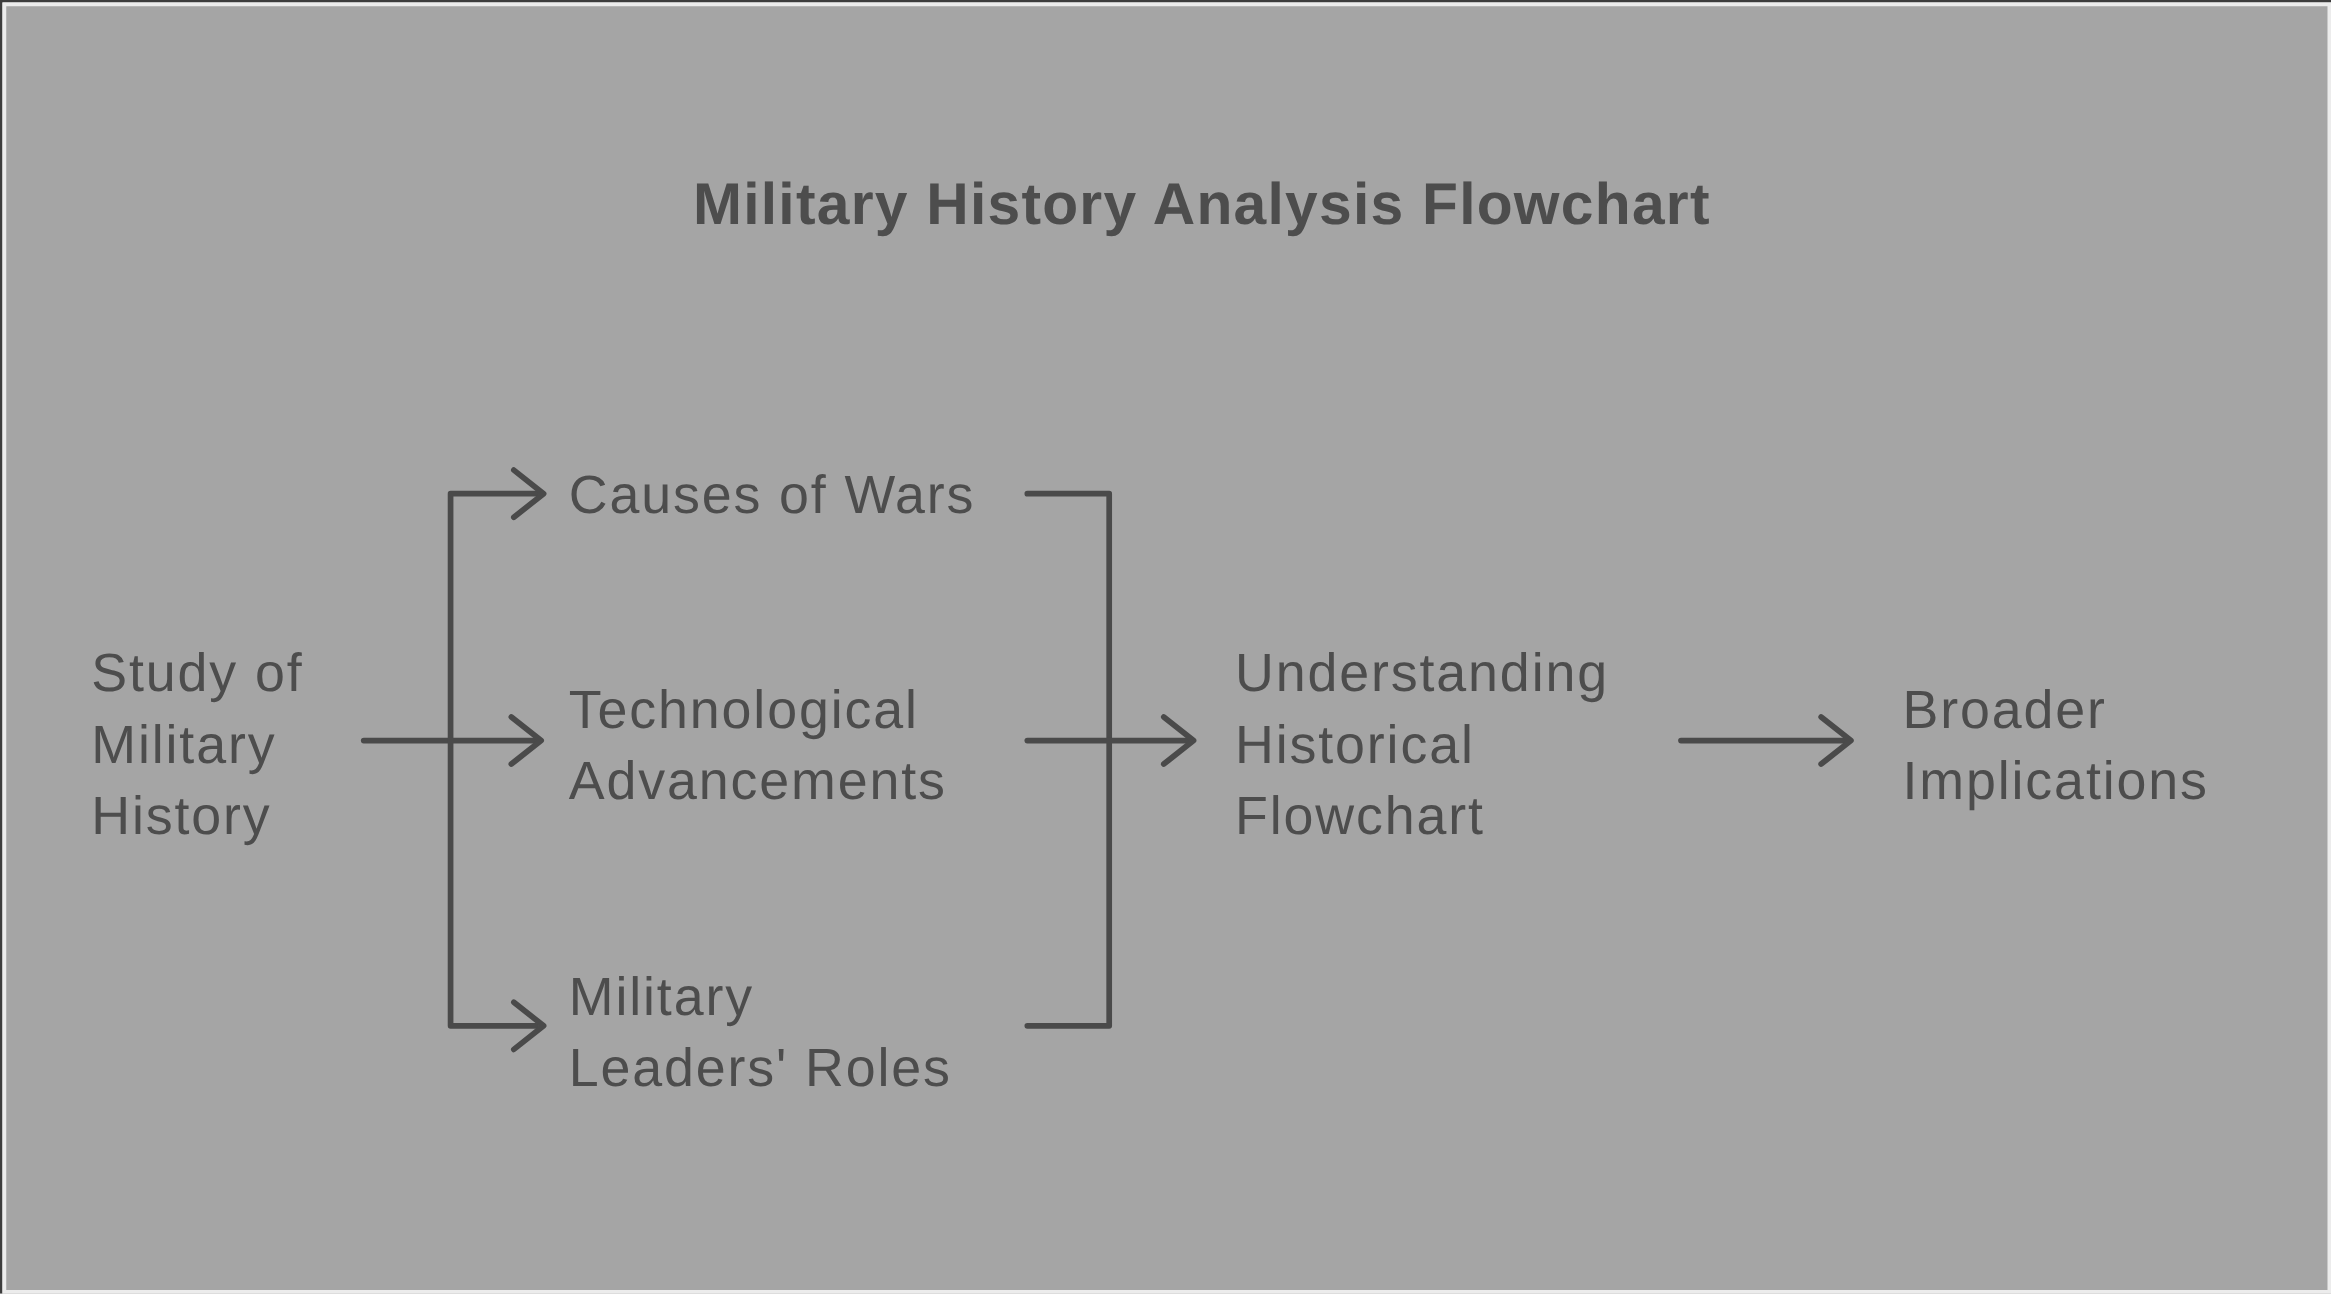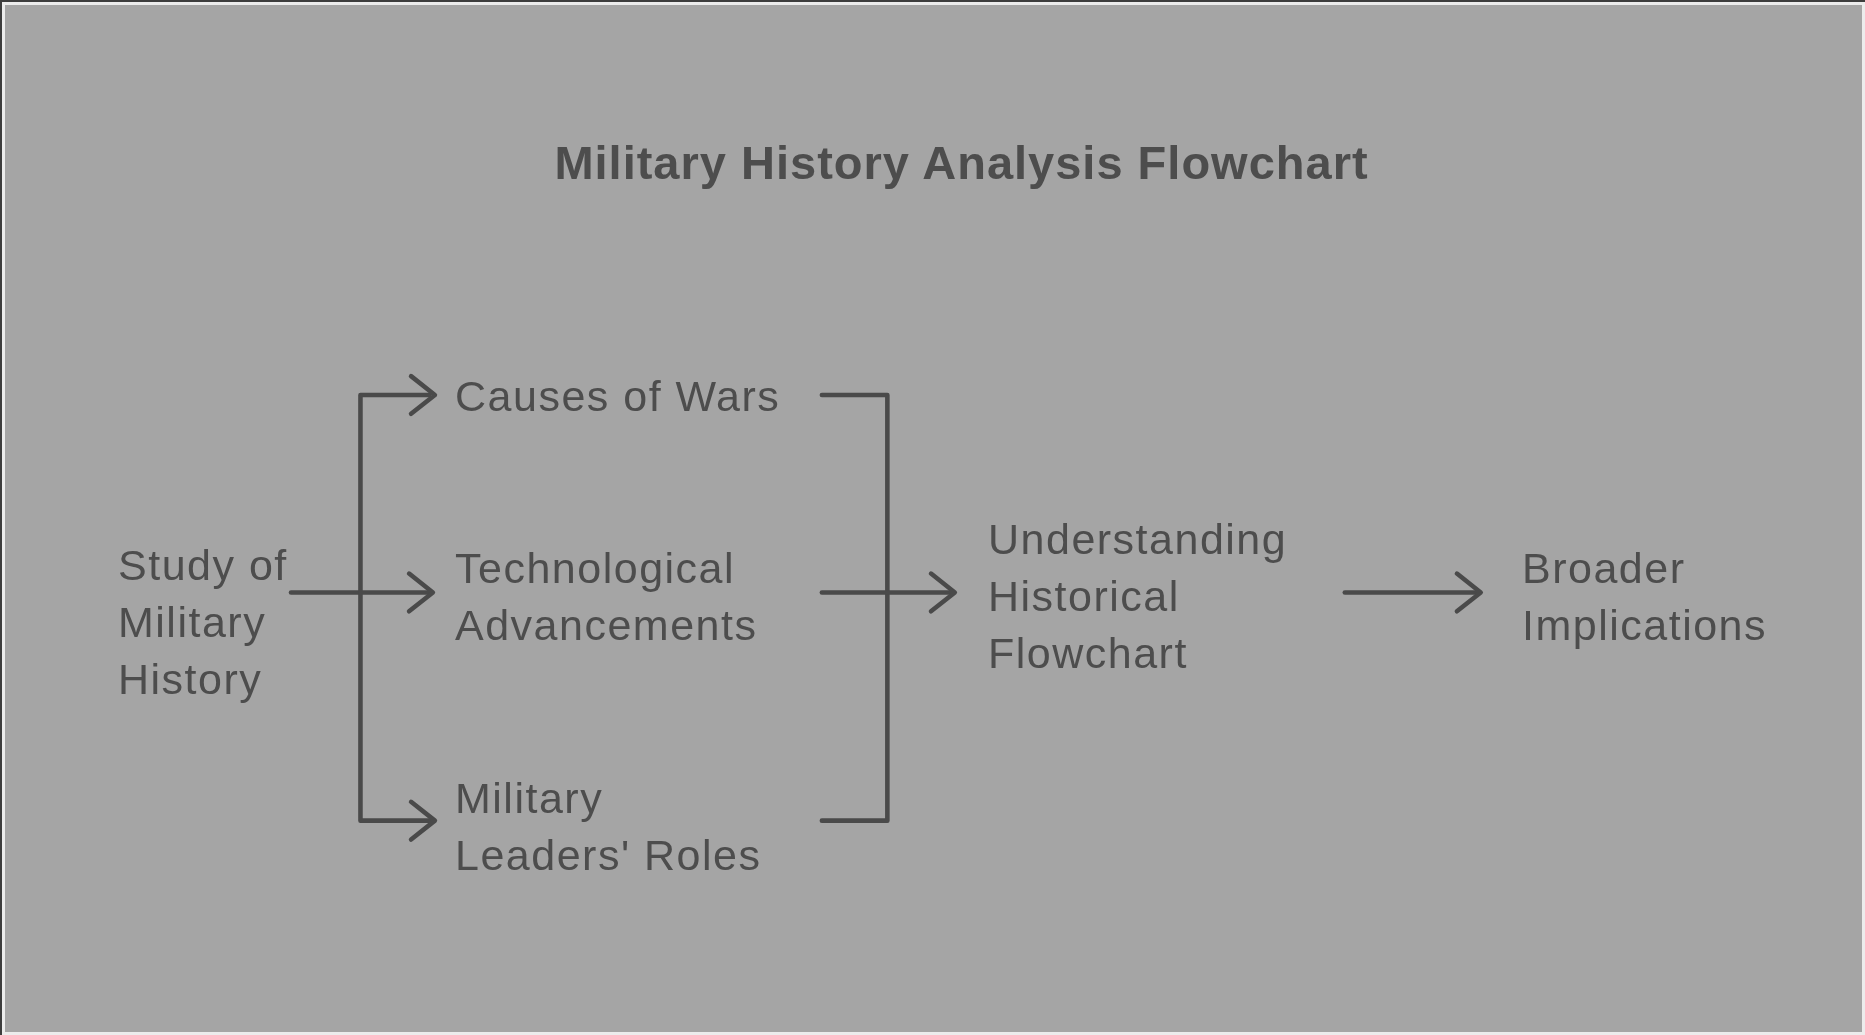--- a/index.html
+++ b/index.html
@@ -54,21 +54,21 @@
     stroke-linejoin: round;
   }
   .node {
     position: absolute;
     white-space: pre-line;
     font-size: 43px;
     line-height: 57px;
     letter-spacing: 1.5px;
     color: var(--text-color, #4d4d4d);
   }
-  .node-study         { left: 68px;   top: 532px; margin-left: 45px; }
+  .node-study         { left: 68px;   top: 506px; }
   .node-causes        { left: 450px;  top: 363px; }
   .node-tech          { left: 450px;  top: 535px; }
   .node-leaders       { left: 450px;  top: 765px; }
   .node-understanding { left: 983px;  top: 506px; }
   .node-broader       { left: 1517px; top: 535px; }
 </style>
 </head>
 <body>
 
 <div class="page">

